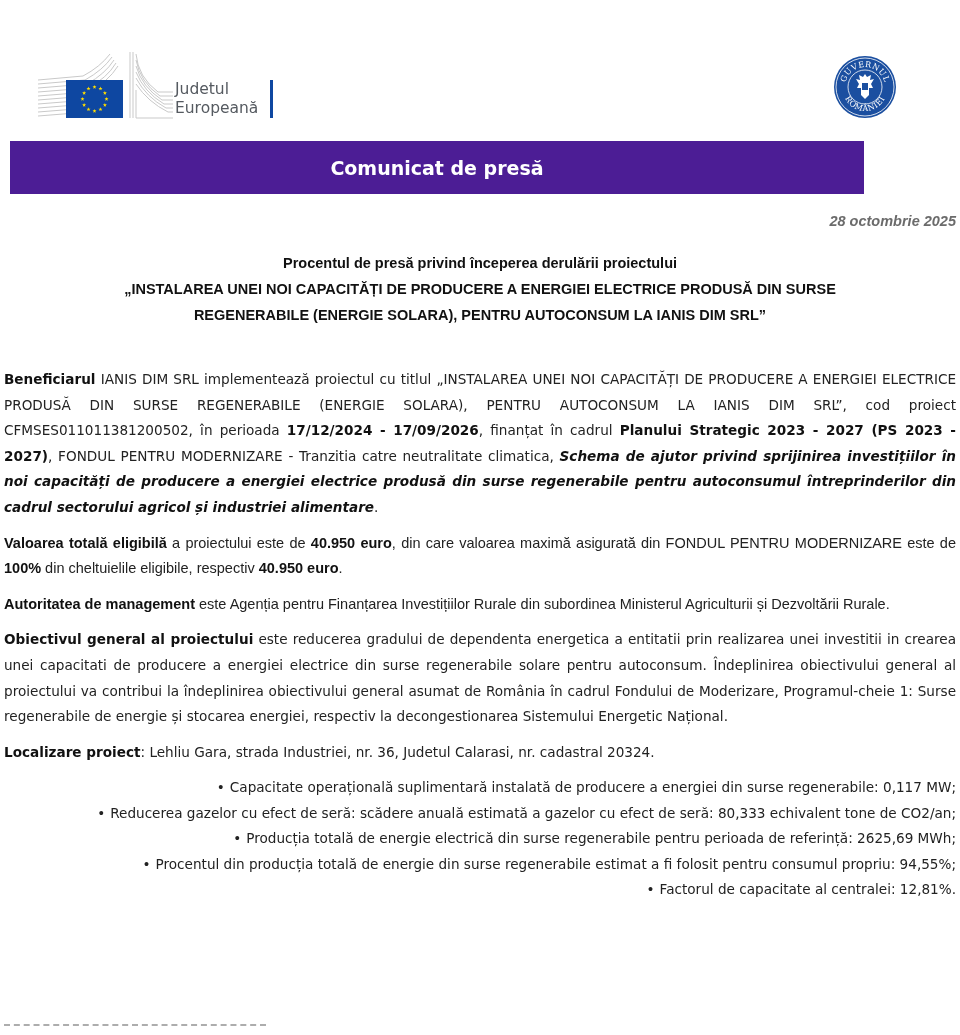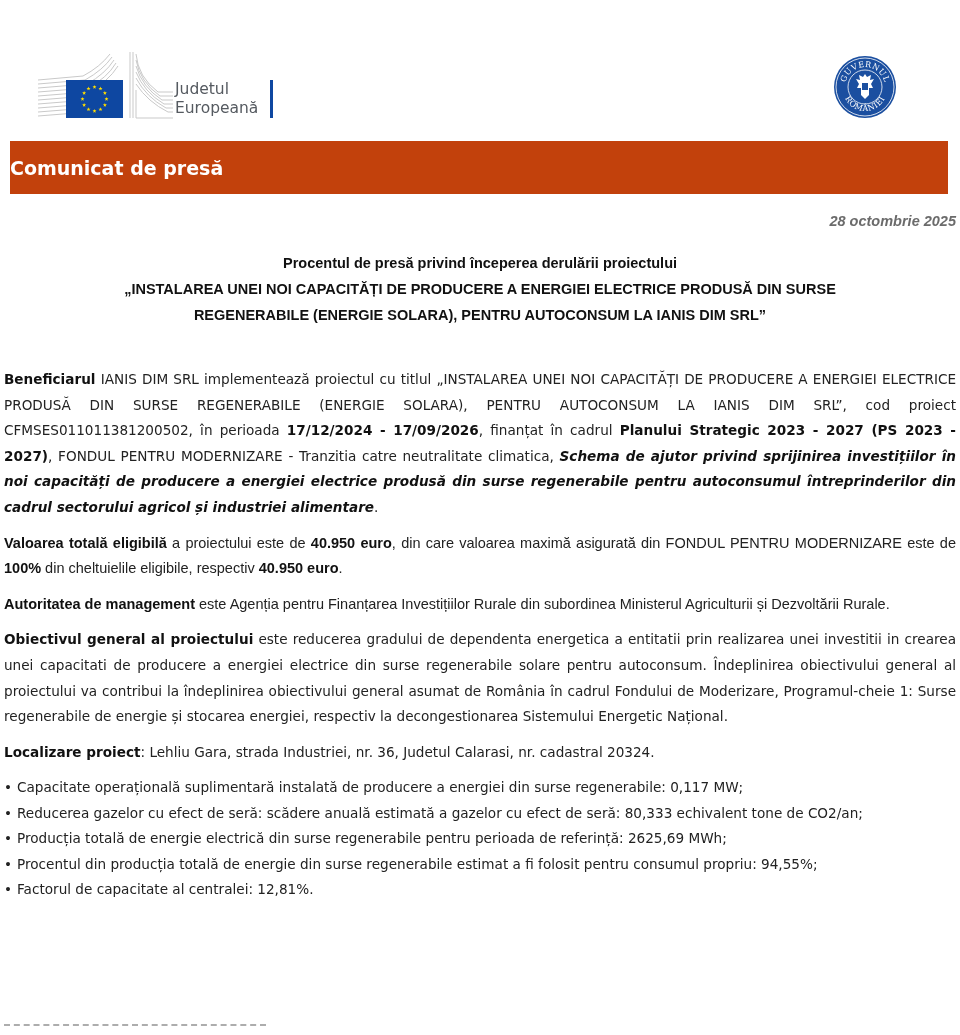--- a/index.html
+++ b/index.html
@@ -18,41 +18,41 @@
 
   .fund { position: absolute; left: 340px; top: 50px; width: 390px; text-align: center; }
   .fund-title { font-family: "Liberation Sans", sans-serif; font-weight: bold; font-size: 19.5px;
                 color: #1b5aa6; letter-spacing: 0.2px; word-spacing: 3px; }
   .fund-tagline { font-family: "DejaVu Sans", sans-serif; font-size: 13.5px; color: #1a1a1a; margin-top: 8px; text-align: right; padding-right: 35px; }
   .fund-url { font-family: "DejaVu Sans", sans-serif; font-size: 12px; color: #1a1a1a; margin-top: 1px; text-align: right; padding-right: 80px;}
 
   .gov-seal { position: absolute; left: 833px; top: 55px; width: 64px; height: 64px; }
 
   
-  .banner { position: absolute; left: 10px; top: 141px; width: 938px; height: 53px; background: #c2410c;
-            display: flex; align-items: center; justify-content: flex-start; }
+  .banner { position: absolute; left: 10px; top: 141px; width: 854px; height: 53px; background: #4c1d95;
+            display: flex; align-items: center; justify-content: center; }
   .banner-title { font-family: "DejaVu Sans", sans-serif; font-weight: bold; font-size: 19px; color: #ffffff; }
 
   .date { position: absolute; right: 4px; top: 213px; font-family: "Liberation Sans", sans-serif;
           font-style: italic; font-weight: bold; font-size: 14.5px; color: #6b6b6b; }
 
   
   .title-block { position: absolute; left: 60px; top: 250px; width: 840px; text-align: center;
                  font-family: "Liberation Sans", sans-serif; font-weight: bold; font-size: 14.5px;
                  line-height: 26px; color: #111; }
 
   
   .content { position: absolute; left: 4px; top: 367px; width: 952px;
              font-family: "DejaVu Sans", sans-serif; font-size: 13.6px; line-height: 25.6px; color: #222; }
   .content p { margin: 0 0 10px 0; text-align: justify; }
   .content b { font-weight: bold; color: #111; }
   .content .bi { font-weight: bold; font-style: italic; color: #111; }
   .valoarea { font-family: "Liberation Sans", sans-serif; font-size: 14.5px; }
   .indicators-heading { font-weight: bold; margin: 0; line-height: 24px; }
-  .indicators { list-style: none; margin: 0; padding: 0; }
+  .indicators { list-style: none; margin: 0; padding: 0; text-align: right; }
   .indicators li { line-height: 25.5px; }
   .indicators li::before { content: "\2022"; margin-right: 5px; }
   .cutoff { position: absolute; left: 4px; top: 1024px; width: 262px; height: 4px;
             border-top: 2px dashed #777; opacity: 0.6; }
 </style>
 </head>
 <body>
 
 <div class="header">
   <div class="ec-logo">

